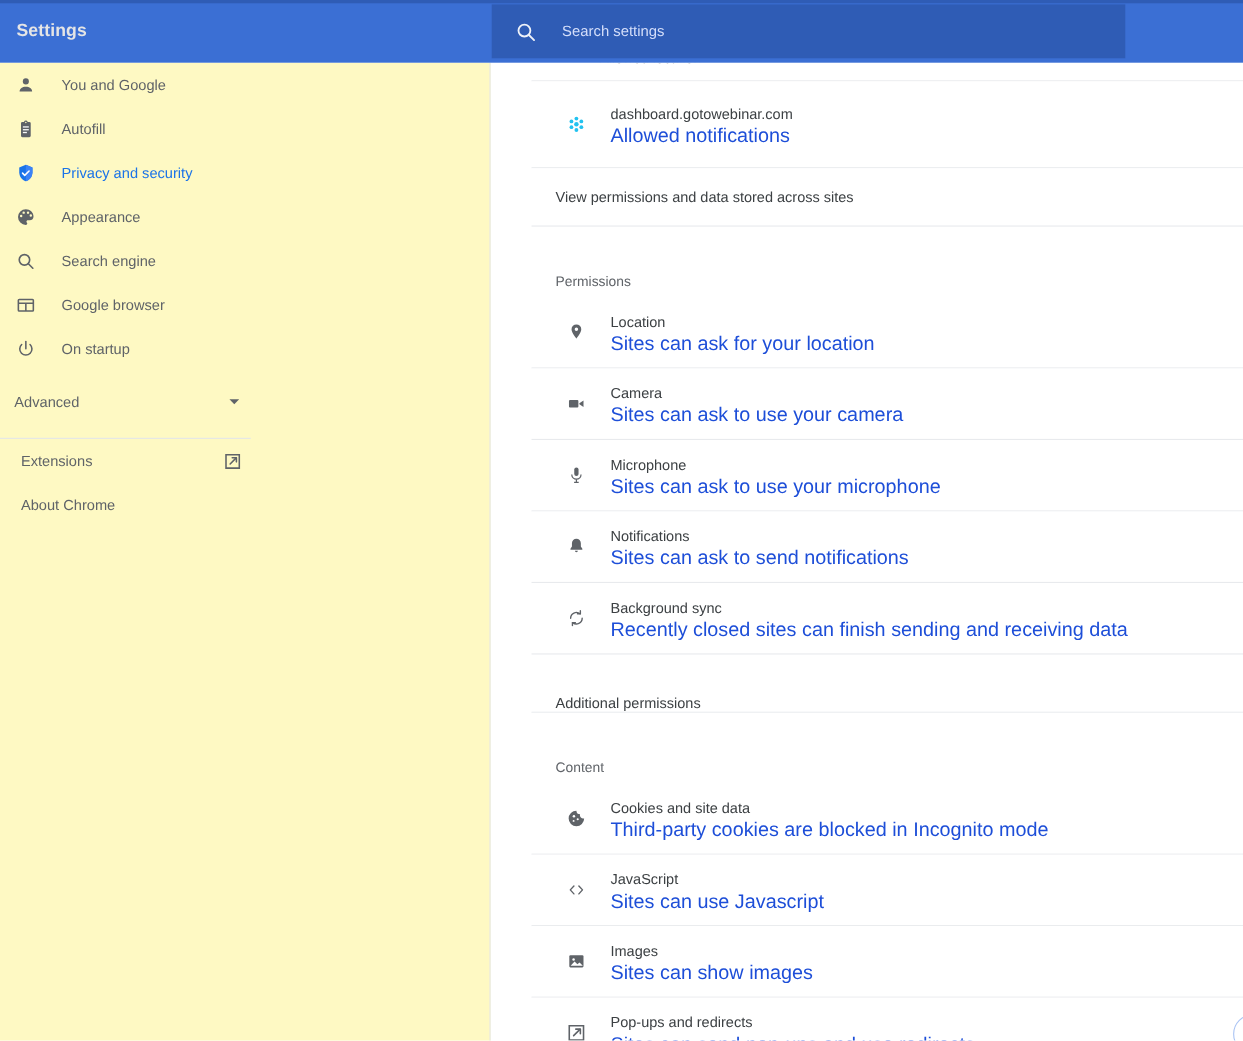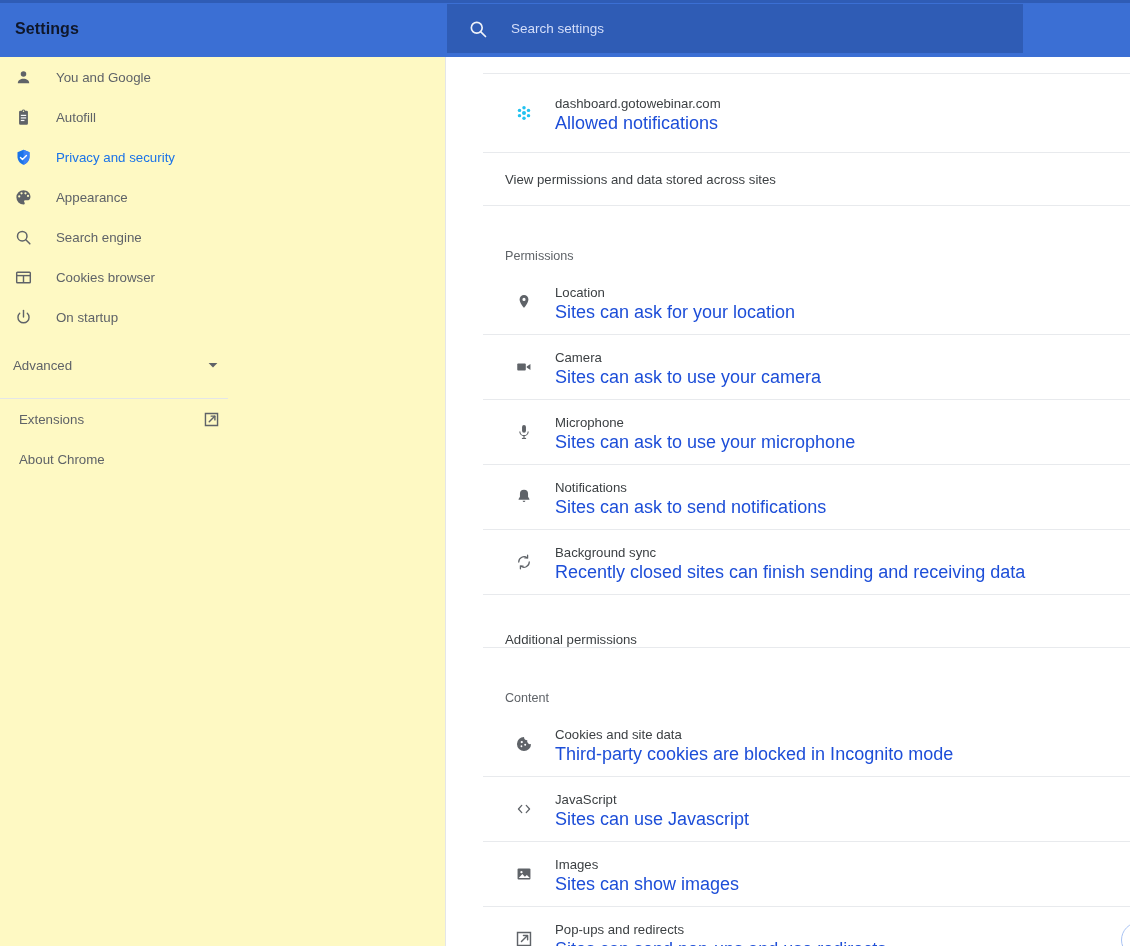--- a/index.html
+++ b/index.html
@@ -29,21 +29,21 @@
     width: 1130px;
     height: 3px;
     background: #2f5cb5;
   }
   #settings-title {
     position: absolute;
     left: 15px;
     top: 20px;
     font-size: 16px;
     font-weight: bold;
-    color: #0f172a;
+    color: #e5e5e5;
     letter-spacing: .1px;
   }
   #search-box {
     position: absolute;
     left: 447px;
     top: 4px;
     width: 576px;
     height: 49px;
     background: #2f5cb5;
     display: flex;
@@ -329,21 +329,21 @@
   </div>
 
   <div class="nav-item">
     <span class="nav-icon">
       <svg viewBox="0 0 24 24" width="19" height="19" fill="none" stroke="#5f6368" stroke-width="1.8">
         <rect x="3.4" y="5.4" width="17.2" height="13.2" rx="1"></rect>
         <line x1="3.4" y1="9.6" x2="20.6" y2="9.6"></line>
         <line x1="12" y1="9.6" x2="12" y2="18.6"></line>
       </svg>
     </span>
-    <span class="nav-label">Cookies browser</span>
+    <span class="nav-label">Google browser</span>
   </div>
 
   <div class="nav-item">
     <span class="nav-icon">
       <svg viewBox="0 0 24 24" width="19" height="19" fill="none" stroke="#5f6368" stroke-width="1.8" stroke-linecap="round">
         <path d="M7.2 6.6a7 7 0 1 0 9.6 0"></path>
         <line x1="12" y1="3" x2="12" y2="11.4"></line>
       </svg>
     </span>
     <span class="nav-label">On startup</span>

